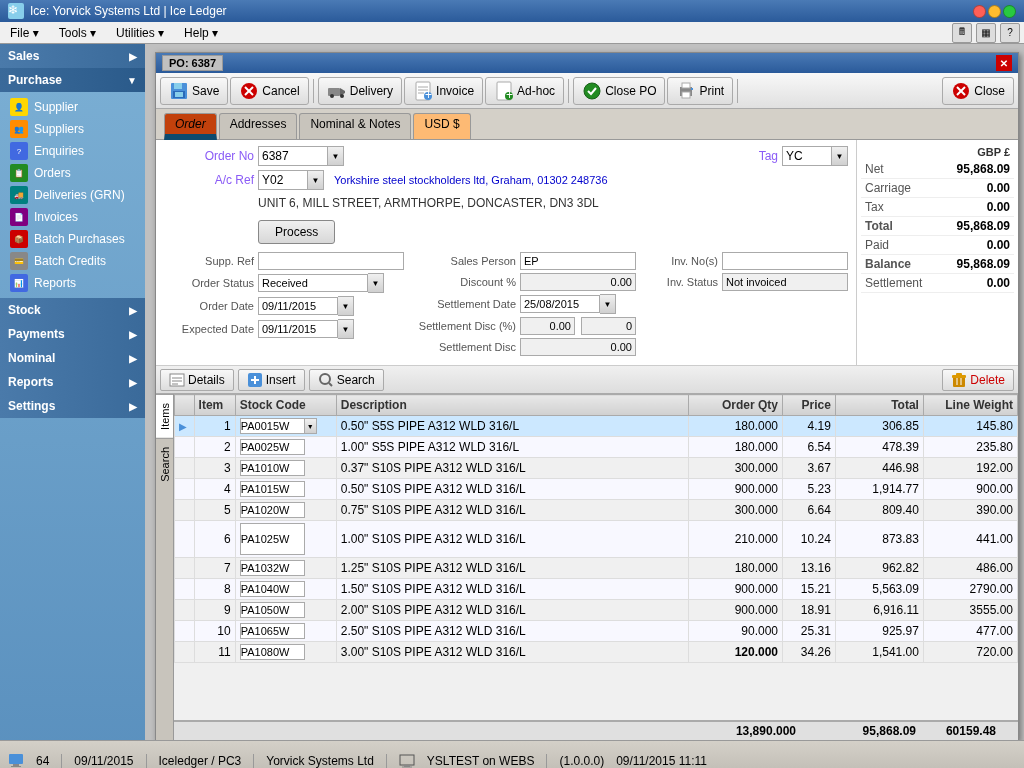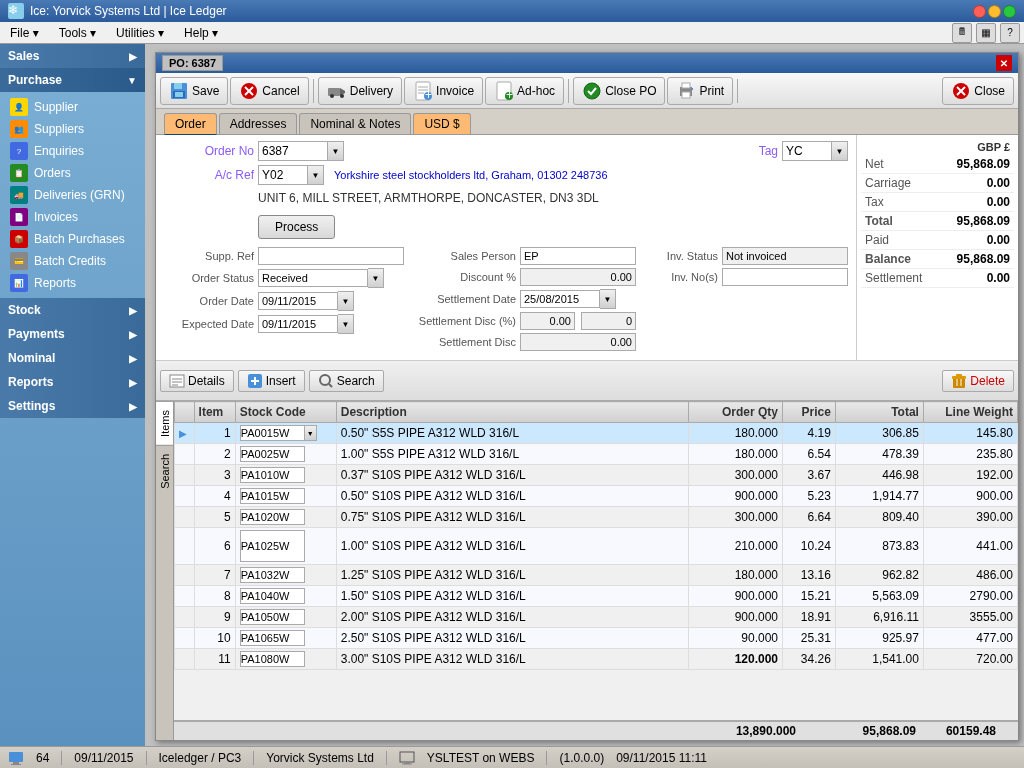--- a/index.html
+++ b/index.html
@@ -161,23 +161,24 @@
     }
     .tab {
       padding: 3px 10px;
       border: 1px solid #999;
       border-bottom: none;
       cursor: pointer;
       font-size: 12px;
       border-radius: 3px 3px 0 0;
     }
     .tab.active {
-      background: #fdba74;
-      border-bottom: 1px solid #0c4a6e;
+      background: #c2410c;
+      border-bottom: 6px solid #0c4a6e;
       margin-bottom: -1px;
+      font-style: italic;
     }
     .tab.inactive { background: #c8c4bc; }
     .tab-currency {
       padding: 3px 10px;
       border: 1px solid #999;
       border-bottom: none;
       cursor: pointer;
       font-size: 12px;
       border-radius: 3px 3px 0 0;
       background: #fdba74;
@@ -272,21 +273,21 @@
     .summary-header { text-align: right; font-size: 11px; color: #333; padding: 2px 4px; font-weight: bold; }
 
     
     .items-toolbar {
       background: linear-gradient(to bottom, #f0f0f0, #ddd);
       border-bottom: 1px solid #aaa;
       padding: 3px 4px;
       display: flex;
       align-items: center;
       gap: 4px;
-      height: 40px;
+      height: 28px;
     }
     .items-tool-btn {
       display: flex;
       align-items: center;
       gap: 3px;
       padding: 2px 8px;
       background: linear-gradient(to bottom, #f8f8f8, #ddd);
       border: 1px solid #aaa;
       border-radius: 2px;
       cursor: pointer;
@@ -361,25 +362,25 @@
     }
     tr:nth-child(even) { background: #f8f8ff; }
     tr.selected td { background: #cce8ff; }
 
     
     .status-bar {
       position: absolute;
       bottom: 0;
       left: 0;
       right: 0;
-      height: 22px;
+      height: 28px;
       background: linear-gradient(to bottom, #d4d0c8, #c4c0b8);
       border-top: 1px solid #999;
       display: flex;
-      align-items: center;
+      align-items: flex-end;
       padding: 0 8px;
       font-size: 11px;
       gap: 12px;
     }
     .status-segment { display: flex; align-items: center; gap: 4px; }
     .status-divider { width: 1px; height: 14px; background: #999; }
     
     .content-wrapper {
       position: absolute;
       left: 145px;
@@ -708,26 +709,26 @@
               <input class="field-input readonly" style="width: 30px; text-align: right; margin-left: 2px;" value="0">
             </div>
             <div class="field-row">
               <div class="field-label" style="width:100px;">Settlement Disc</div>
               <input class="field-input readonly" style="width: 60px; text-align: right;" value="0.00">
             </div>
           </div>
 
           <div style="min-width:200px;">
             <div class="field-row">
+              <div class="field-label" style="width:70px;">Inv. No(s)</div>
+              <input class="field-input" style="width: 100px;" value="">
+            </div>
+            <div class="field-row">
               <div class="field-label" style="width:70px;">Inv. Status</div>
               <input class="field-input readonly" style="width: 100px;" value="Not invoiced">
-            </div>
-            <div class="field-row">
-              <div class="field-label" style="width:70px;">Inv. No(s)</div>
-              <input class="field-input" style="width: 100px;" value="">
             </div>
           </div>
         </div>
       </div>
 
       <div class="summary-side">
         <div class="summary-header">GBP £</div>
         <div class="summary-row">
           <span class="summary-label">Net</span>
           <span class="summary-value">95,868.09</span>

